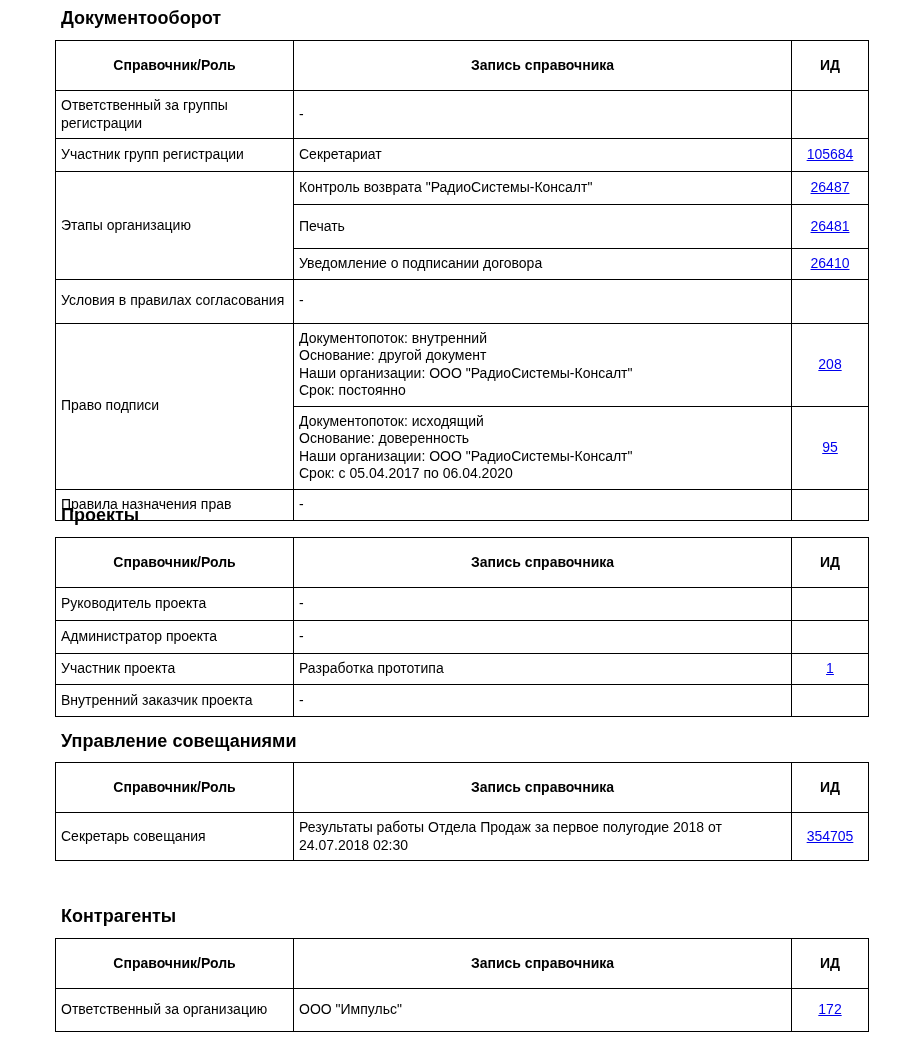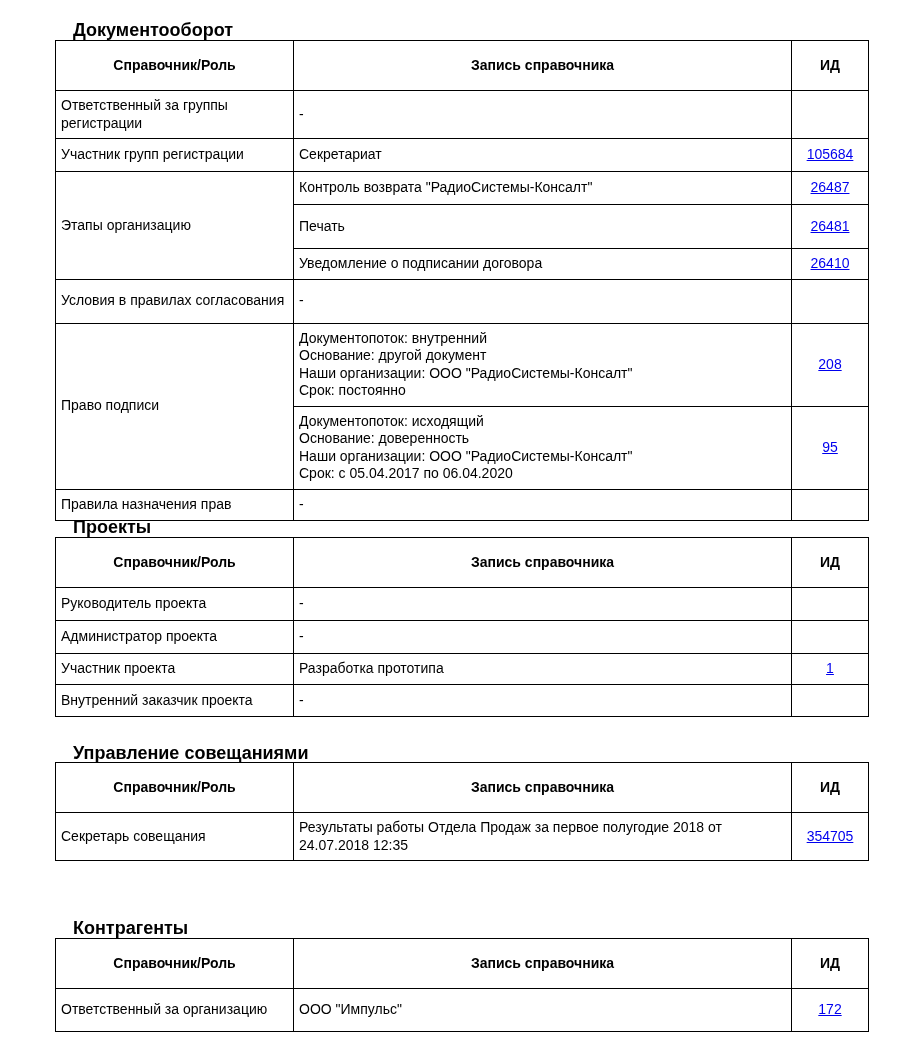--- a/index.html
+++ b/index.html
@@ -2,21 +2,21 @@
 <html><head>
 <meta charset="utf-8">
 <style>
   html, body { margin: 0; padding: 0; background: #ffffff; }
   body {
     width: 910px; height: 1055px; position: relative; overflow: hidden;
     font-family: "Liberation Sans", sans-serif; color: #000;
   }
   .section-title {
     position: absolute; left: 61px;
-    font-size: 18px; font-weight: bold; margin: 12px;
+    font-size: 18px; font-weight: bold; margin: 0;
   }
   table {
     position: absolute; left: 55px; width: 813px;
     border-collapse: collapse; table-layout: fixed;
     font-size: 14px;
   }
   col.c1 { width: 238px; }
   col.c2 { width: 498px; }
   col.c3 { width: 77px; }
   td, th {
@@ -143,21 +143,21 @@
       <col class="c3">
     </colgroup>
   <tbody>
       <tr style="height:43px">
     <th>Справочник/Роль</th>
     <th>Запись справочника</th>
     <th>ИД</th>
   </tr>
   <tr style="height:38px">
     <td>Секретарь совещания</td>
-    <td>Результаты работы Отдела Продаж за первое полугодие 2018 от 24.07.2018 12:35</td>
+    <td>Результаты работы Отдела Продаж за первое полугодие 2018 от 24.07.2018 02:30</td>
     <td class="id"><a>354705</a></td>
   </tr>
 </tbody>
   </table>
 
 <h2 class="section-title" style="top:906px">Контрагенты</h2>
 <table style="top:938px">
   <colgroup>
       <col class="c1">
       <col class="c2">

